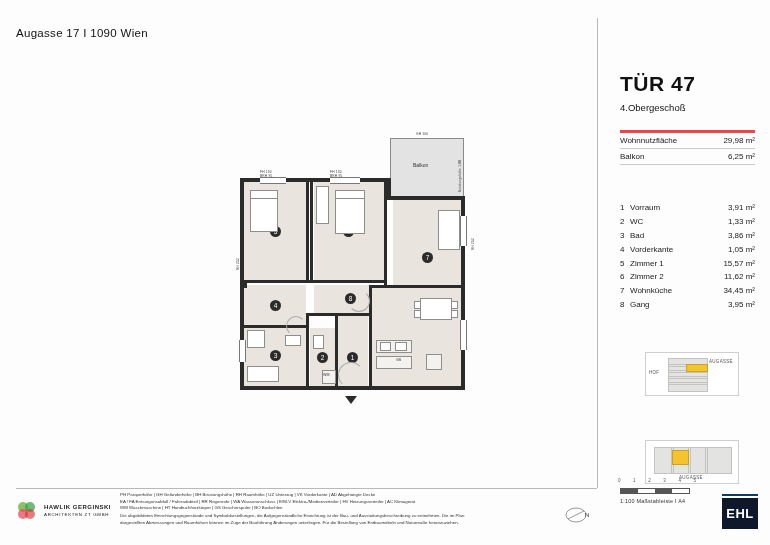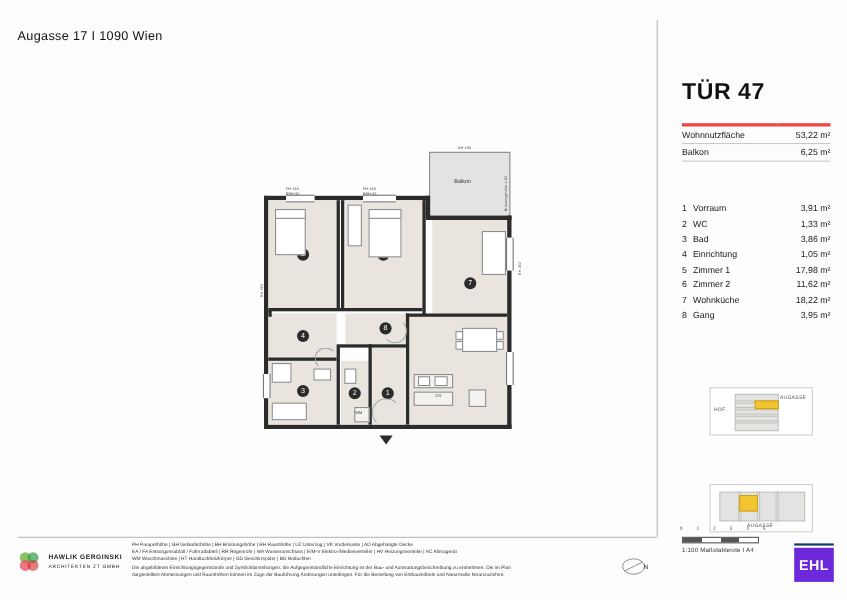--- a/index.html
+++ b/index.html
@@ -159,21 +159,21 @@
     justify-content: space-between;
   }
 
   
   .ehl {
     position: absolute;
     left: 722px;
     top: 498px;
     width: 36px;
     height: 31px;
-    background: #6d28d9;
+    background: #0f172a;
     color: #fff;
     font-size: 13px;
     font-weight: bold;
     letter-spacing: 0.5px;
     display: flex;
     align-items: center;
     justify-content: center;
   }
   .ehl-underline {
     position: absolute;
@@ -405,26 +405,27 @@
 
     <div class="door-arc" style="left:108px; top:232px; width:24px; height:24px; border-color:#aaa transparent transparent #aaa;"></div>
     <div class="door-arc" style="left:118px; top:160px; width:20px; height:20px; border-color:transparent #aaa #aaa transparent;"></div>
     <div class="door-arc" style="left:56px; top:186px; width:18px; height:18px; border-color:#aaa transparent transparent #aaa;"></div>
 
     <div class="entry-tri" style="left:115px; top:266px;"></div>
   </div>
 
   <div class="info-col">
     <div class="tur-title">TÜR 47</div>
+    <div class="tur-sub">4.Obergeschoß</div>
 
     <table class="kpi-table">
       <tbody>
         <tr>
           <td>Wohnnutzfläche</td>
-          <td class="val">53,22 m²</td>
+          <td class="val">29,98 m²</td>
         </tr>
         <tr>
           <td>Balkon</td>
           <td class="val">6,25 m²</td>
         </tr>
       </tbody>
     </table>
 
     <table class="rooms-table">
       <tbody>
@@ -438,37 +439,37 @@
           <td>WC</td>
           <td class="val">1,33 m²</td>
         </tr>
         <tr>
           <td>3</td>
           <td>Bad</td>
           <td class="val">3,86 m²</td>
         </tr>
         <tr>
           <td>4</td>
-          <td>Einrichtung</td>
+          <td>Vorderkante</td>
           <td class="val">1,05 m²</td>
         </tr>
         <tr>
           <td>5</td>
           <td>Zimmer 1</td>
-          <td class="val">17,98 m²</td>
+          <td class="val">15,57 m²</td>
         </tr>
         <tr>
           <td>6</td>
           <td>Zimmer 2</td>
           <td class="val">11,62 m²</td>
         </tr>
         <tr>
           <td>7</td>
           <td>Wohnküche</td>
-          <td class="val">18,22 m²</td>
+          <td class="val">34,45 m²</td>
         </tr>
         <tr>
           <td>8</td>
           <td>Gang</td>
           <td class="val">3,95 m²</td>
         </tr>
       </tbody>
     </table>
   </div>
 

